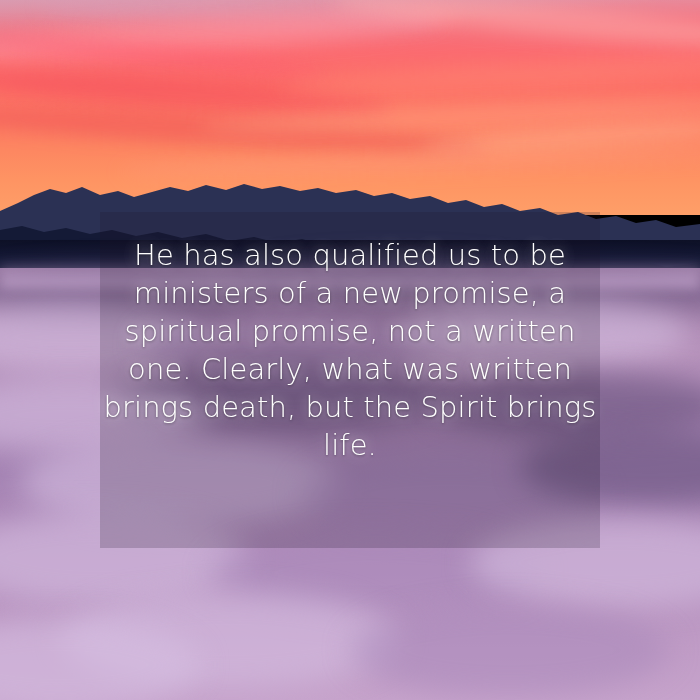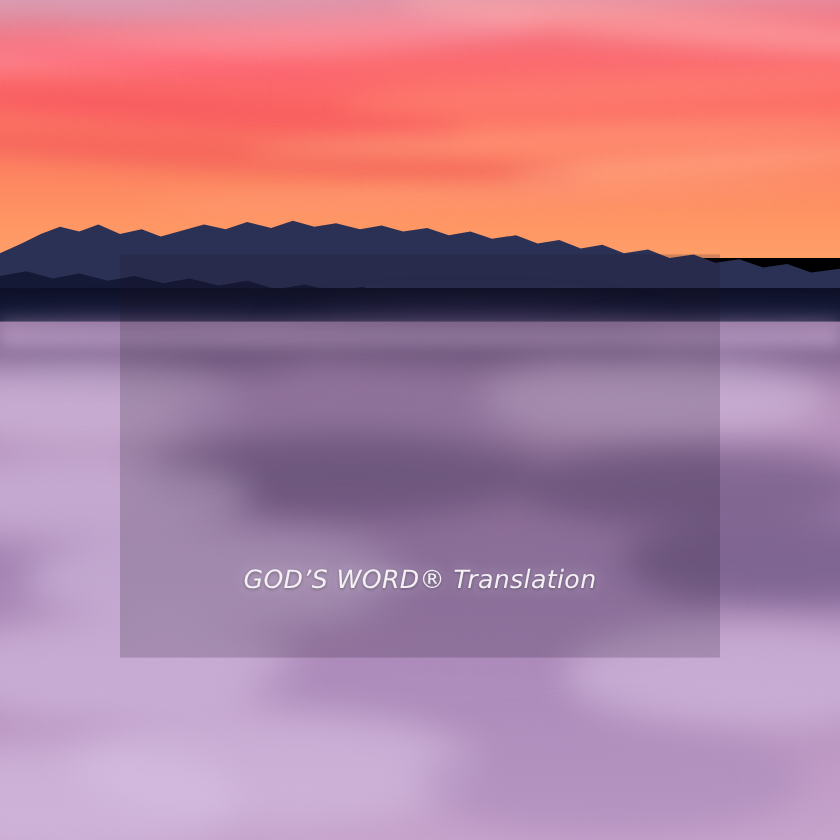--- a/index.html
+++ b/index.html
@@ -209,17 +209,17 @@
 
     <div class="puff lite" style="left:60px;   top:324px; width:340px; height:96px;"></div>
     <div class="puff mid" style="left:350px;  top:336px; width:320px; height:92px;"></div>
     <div class="puff lite" style="left:-80px;  top:350px; width:280px; height:94px;"></div>
   </div>
 
   <div class="fogline"></div>
 
   <div class="overlay"></div>
 
-
-  <div class="attribution">GOD’S WORD® Translation</div>
+  <div class="verse">He has also qualified us to be ministers of a new promise, a spiritual promise, not a written one. Clearly, what was written brings death, but the Spirit brings life.</div>
+
 
 
 </div>
 
 </body></html>

